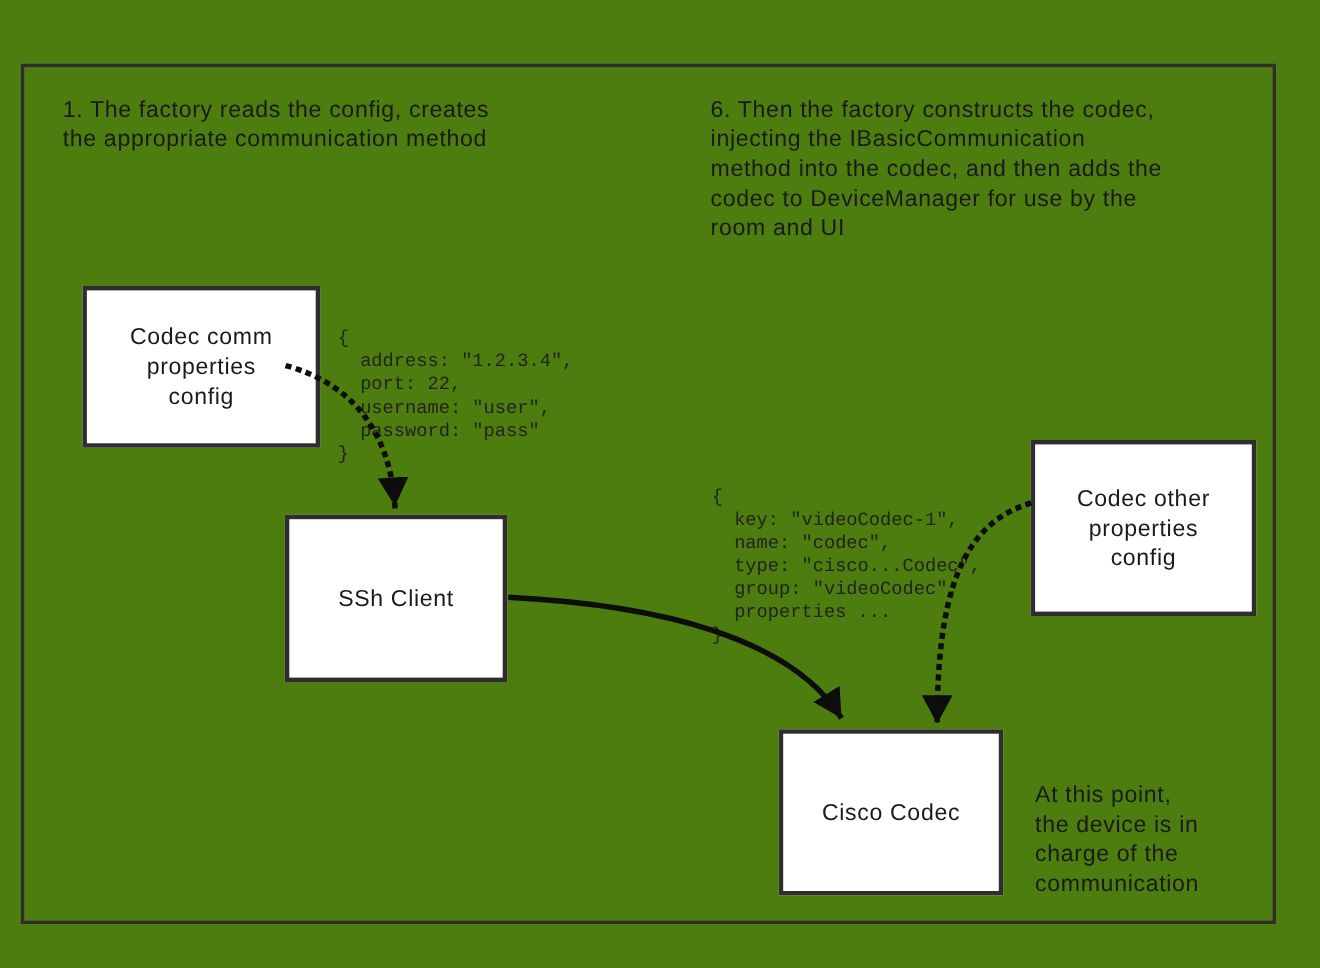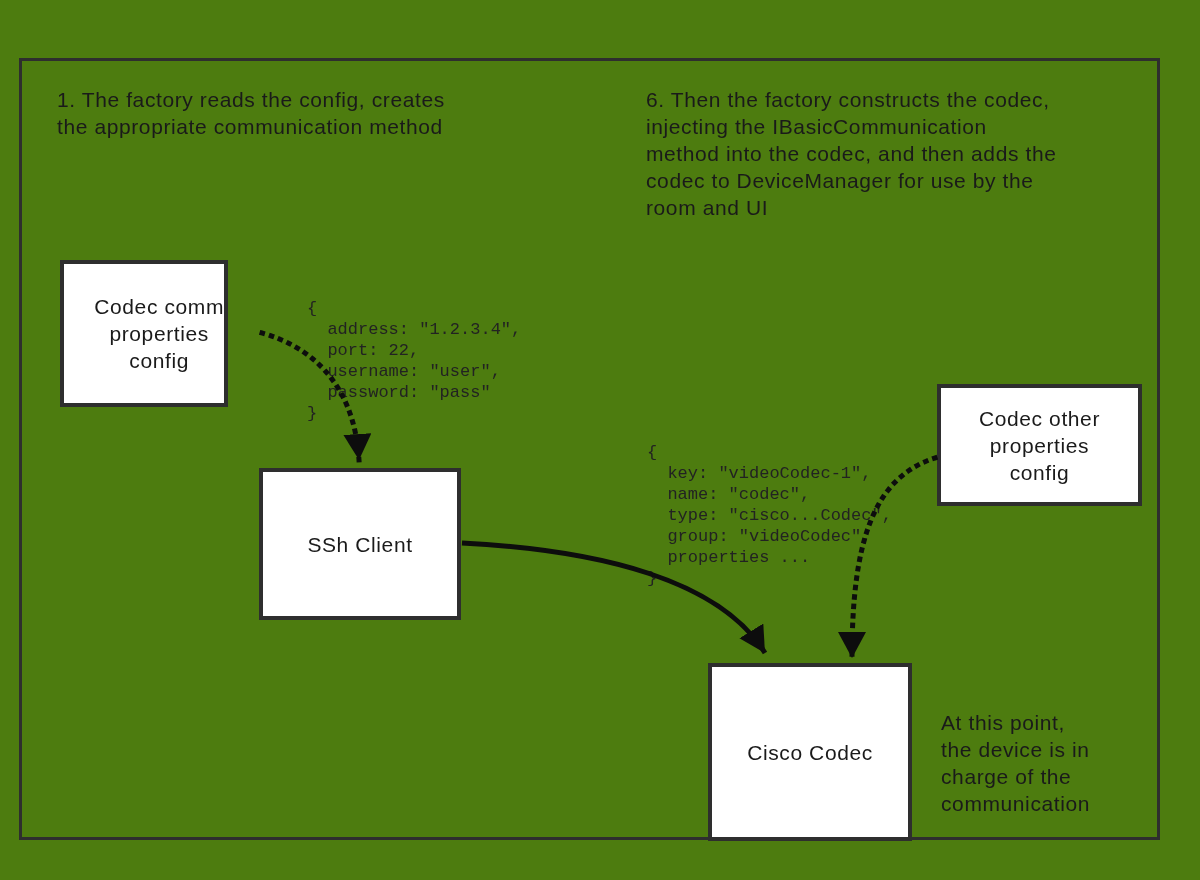--- a/index.html
+++ b/index.html
@@ -55,24 +55,24 @@
     display: flex;
     align-items: center;
     justify-content: center;
     text-align: center;
     font-size: 21px;
     line-height: 27px;
     letter-spacing: 0.6px;
     white-space: pre-line;
     color: #1a1a1a;
   }
-  .box-codec-comm  { left: 60px;  top: 260px; width: 168px; height: 147px; justify-content: flex-end; }
+  .box-codec-comm  { left: 75px;  top: 260px; width: 216px; height: 147px; }
   .box-ssh-client  { left: 259px; top: 468px; width: 202px; height: 152px; }
-  .box-codec-other { left: 937px; top: 384px; width: 205px; height: 122px; }
-  .box-cisco-codec { left: 708px; top: 663px; width: 204px; height: 178px; }
+  .box-codec-other { left: 937px; top: 400px; width: 205px; height: 160px; }
+  .box-cisco-codec { left: 708px; top: 663px; width: 204px; height: 151px; }
   .arrows {
     position: absolute;
     left: 0;
     top: 0;
     width: 1200px;
     height: 880px;
     pointer-events: none;
   }
   .arrow {
     fill: none;

